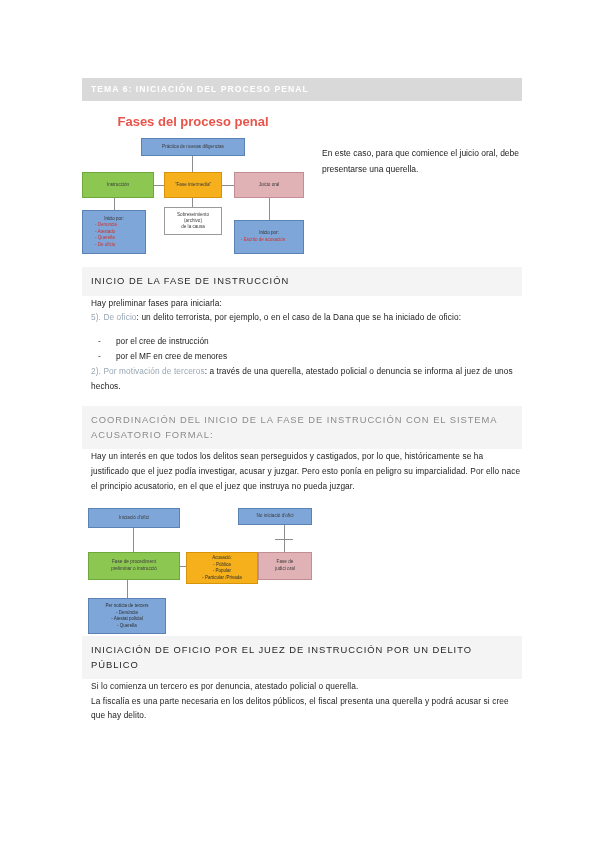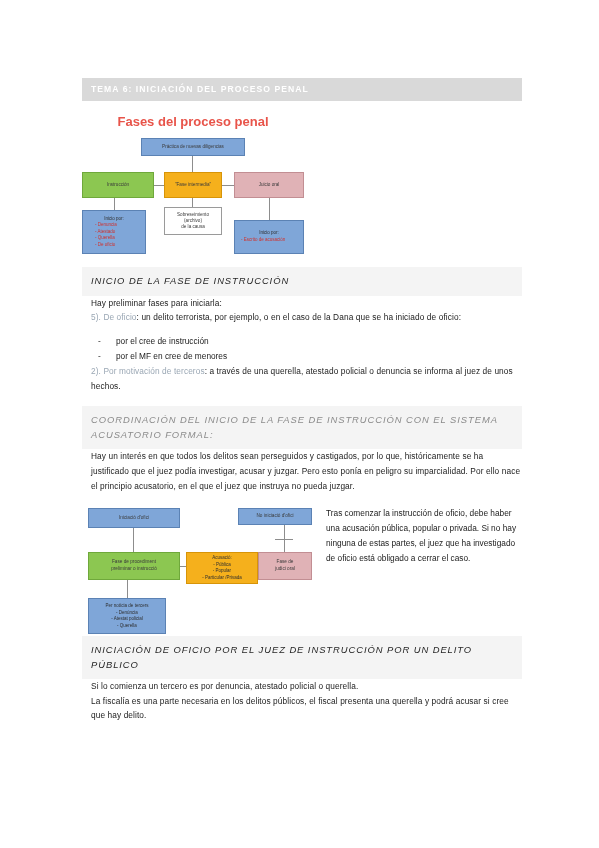--- a/index.html
+++ b/index.html
@@ -44,21 +44,20 @@
   
   .section-head {
     background: #f4f4f4;
     color: #262626;
     font-size: 9.4px;
     letter-spacing: 0.95px;
     padding: 7px 9px 7px 9px;
     box-sizing: border-box;
     width: 440px;
     line-height: 1.55;
-    font-style: italic;
   }
   .section-head.muted {
     color: #8b8b8b;
   }
 
   
   p.body {
     font-size: 8.3px;
     line-height: 1.75;
     margin: 0;
@@ -243,20 +242,23 @@
         </div>
 
         <div class="box b-blue" id="d1-inicio-r">
           <div class="inner-list">
             <div class="hdr">Inicio por:</div>
             <div class="it" style="padding-left:2px">- Escrito de acusación</div>
           </div>
         </div>
       </div>
 
+      <div class="right-note">
+        <p>En este caso, para que comience el juicio oral, debe presentarse una querella.</p>
+      </div>
     </div>
 
     <div class="section-head block">INICIO DE LA FASE DE INSTRUCCIÓN</div>
 
     <p class="body pad-l block-sm">Hay preliminar fases para iniciarla:</p>
 
     <p class="body pad-l block-sm">
       <span class="lead">5). De oficio</span><span>: un delito terrorista, por ejemplo, o en el caso de la Dana que se ha iniciado de oficio:</span>
     </p>
 
@@ -314,21 +316,20 @@
           <div class="inner-list" style="text-align:center;">
             <div class="hdr">Per notícia de tercers</div>
             <div class="hdr">-      Denúncia</div>
             <div class="hdr">-   Atestat policial</div>
             <div class="hdr">-      Querella</div>
           </div>
         </div>
       </div>
 
       <div class="side-text">
-        <p>Tras comenzar la instrucción de oficio, debe haber una acusación pública, popular o privada. Si no hay ninguna de estas partes, el juez que ha investigado de oficio está obligado a cerrar el caso.</p>
       </div>
     </div>
 
     <div class="section-head" style="margin-top:0;">INICIACIÓN DE OFICIO POR EL JUEZ DE INSTRUCCIÓN POR UN DELITO PÚBLICO</div>
 
     <p class="body pad-l block">Si lo comienza un tercero es por denuncia, atestado policial o querella.</p>
     <p class="body pad-l block-sm">La fiscalía es una parte necesaria en los delitos públicos, el fiscal presenta una querella y podrá acusar si cree que hay delito.</p>
 
   </div>
 </div>

